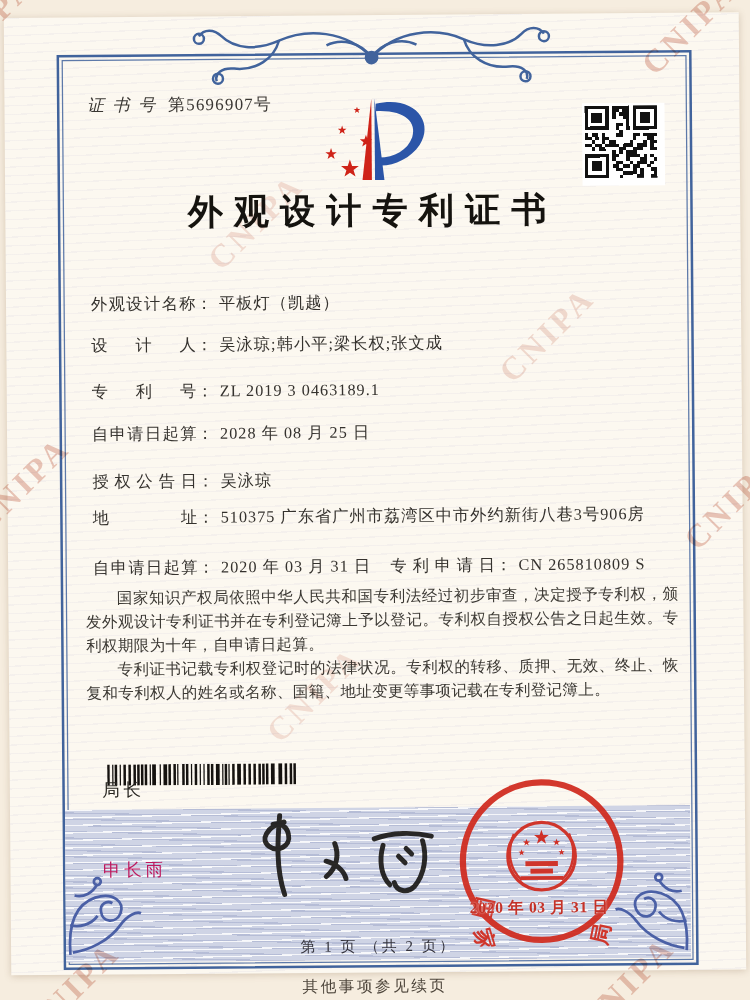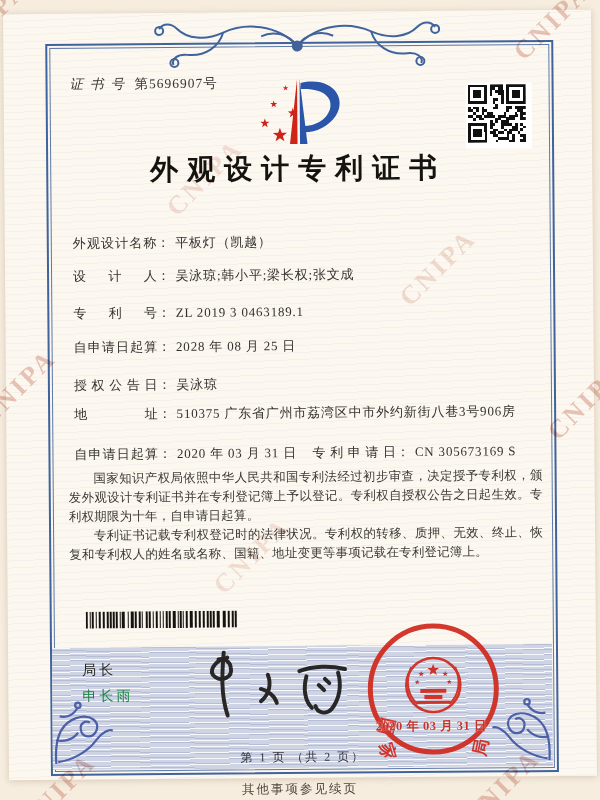--- a/index.html
+++ b/index.html
@@ -59,22 +59,22 @@
   .band{
     position:absolute;left:44px;top:634px;width:500px;height:122px;
     background-color:#cfd4e5;
     background-image:
       repeating-linear-gradient(179deg,rgba(255,255,255,.85) 0 1px,transparent 1px 6px),
       repeating-linear-gradient(181.5deg,rgba(116,128,176,.28) 0 1px,transparent 1px 5px);
   }
   .corner-orn{position:absolute;z-index:2;}
   .corner-left{left:42px;top:660px;}
   .corner-right{left:482px;top:660px;}
-  .sig-title{position:absolute;left:74px;top:648px;font-size:14px;color:#26241f;letter-spacing:3px;z-index:3;}
-  .sig-name{position:absolute;left:74px;top:674px;font-size:14px;color:#15803d;letter-spacing:3px;z-index:3;}
+  .sig-title{position:absolute;left:74px;top:610px;font-size:14px;color:#26241f;letter-spacing:3px;z-index:3;}
+  .sig-name{position:absolute;left:74px;top:674px;font-size:14px;color:#be185d;letter-spacing:3px;z-index:3;}
   .signature{position:absolute;left:175px;top:638px;z-index:3;opacity:.9;}
   .seal{position:absolute;left:357px;top:610px;width:136px;height:136px;z-index:5;opacity:.93;}
   .seal-date{
     position:absolute;left:50%;top:97px;transform:translateX(-52%);
     font-size:12.5px;font-weight:bold;color:#c4261a;white-space:nowrap;letter-spacing:.5px;
     text-shadow:0 0 2px rgba(255,255,255,.7);
   }
   .pageno{position:absolute;top:737px;left:0;width:100%;text-align:center;font-size:12px;color:#34333c;letter-spacing:2px;z-index:3;}
   .cont{
     position:absolute;top:781px;left:0;width:100%;text-align:center;
@@ -280,21 +280,21 @@
   </div>
   <div class="frow r5">
     <span class="flabel">授权公告日</span><span class="fcolon">：</span><span class="fval">吴泳琼</span>
   </div>
   <div class="frow r6">
     <span class="flabel">地址</span><span class="fcolon">：</span><span class="fval">510375 广东省广州市荔湾区中市外约新街八巷3号906房</span>
   </div>
   <div class="frow r7">
     <span class="flabel">自申请日起算</span><span class="fcolon">：</span><span class="fval">2020 年 03 月 31 日</span>
     <span class="fgroup2">
-      <span class="flabel">专利申请日</span><span class="fcolon">：</span><span class="fval">CN 305673169 S</span>
+      <span class="flabel">专利申请日</span><span class="fcolon">：</span><span class="fval">CN 265810809 S</span>
     </span>
   </div>
 
   <div class="paras">
     <p>国家知识产权局依照中华人民共和国专利法经过初步审查，决定授予专利权，颁发外观设计专利证书并在专利登记簿上予以登记。专利权自授权公告之日起生效。专利权期限为十年，自申请日起算。</p>
     <p>专利证书记载专利权登记时的法律状况。专利权的转移、质押、无效、终止、恢复和专利权人的姓名或名称、国籍、地址变更等事项记载在专利登记簿上。</p>
   </div>
 
   <svg class="barcode" viewBox="0 0 154 17" preserveAspectRatio="none">
       <rect x="0" y="0" width="2" height="17" fill="#15120f"></rect>

